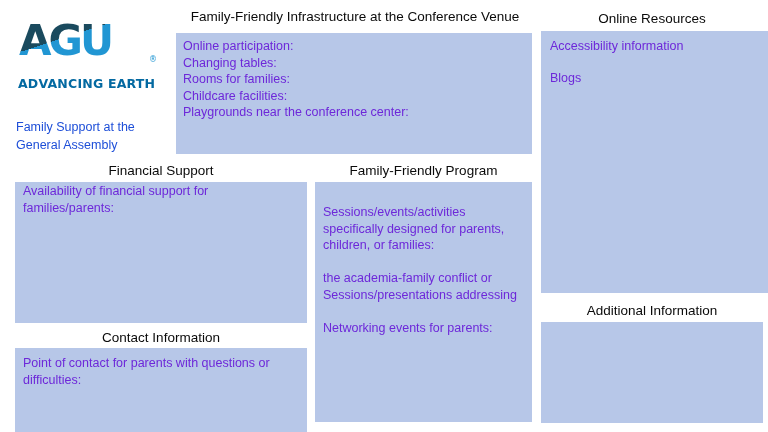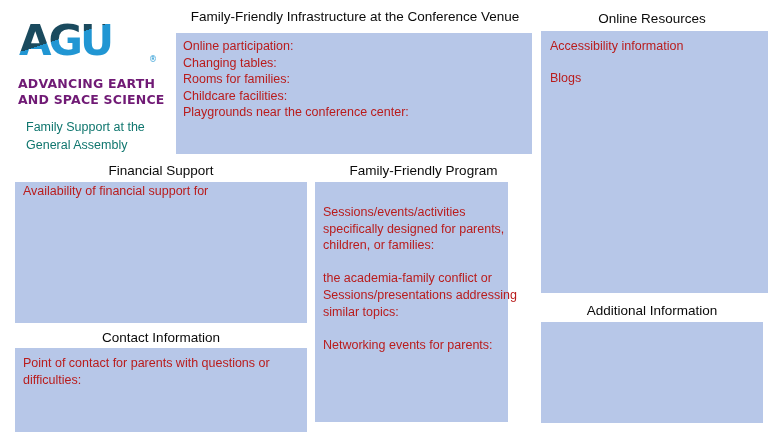--- a/index.html
+++ b/index.html
@@ -33,75 +33,74 @@
     color:#2196d3;
     font-family:"DejaVu Sans", sans-serif;
   }
   .agu-tagline{
     left:18px;top:76px;
     font-family:"DejaVu Sans", sans-serif;
     font-weight:bold;
     font-size:12.5px;
     line-height:15.5px;
     letter-spacing:0.2px;
-    color:#701a75;
+    color:#0369a1;
     white-space:nowrap;
   }
   .slide-subtitle{
-    left:26px;top:119px;
+    left:16px;top:119px;
     font-size:12.5px;
     line-height:17.5px;
-    color:#0f766e;
+    color:#1d4ed8;
     white-space:nowrap;
   }
 
   
   .hdr{
     font-size:13.5px;
     line-height:16px;
     text-align:center;
     color:#0a0a0a;
     white-space:nowrap;
   }
 
   
   .box{
     background:#b7c7e8;
     box-sizing:border-box;
     font-size:12.5px;
     line-height:16.6px;
-    color:#b91c1c;
+    color:#6d28d9;
   }
   .line{min-height:16.6px;white-space:nowrap;}
 
   .box-infrastructure{left:176px;top:33px;width:356px;height:121px;padding:5px 7px;}
   .box-online{left:541px;top:31px;width:253px;height:262px;padding:7px 9px;}
   .box-financial{left:15px;top:182px;width:292px;height:141px;padding:1px 8px;}
-  .box-program{left:315px;top:182px;width:193px;height:240px;padding:22px 8px 0 8px;}
+  .box-program{left:315px;top:182px;width:217px;height:240px;padding:22px 8px 0 8px;}
   .box-contact{left:15px;top:348px;width:292px;height:93px;padding:7px 8px;}
   .box-additional{left:541px;top:322px;width:222px;height:101px;}
 
   .hdr-infrastructure{left:178px;top:9px;width:354px;}
   .hdr-online{left:541px;top:11px;width:222px;}
   .hdr-financial{left:15px;top:163px;width:292px;}
   .hdr-program{left:315px;top:163px;width:217px;}
   .hdr-contact{left:15px;top:330px;width:292px;}
   .hdr-additional{left:541px;top:303px;width:222px;}
 
   .online-item-blogs{margin-top:15px;}
   .para{margin-bottom:16.6px;}
 </style>
 </head>
 <body>
 
 <div class="abs agu-word">AGU</div>
 <div class="abs agu-reg">®</div>
 <div class="abs agu-tagline">
   <div class="line" style="min-height:15.5px;">ADVANCING EARTH</div>
-  <div class="line" style="min-height:15.5px;">AND SPACE SCIENCE</div>
 </div>
 <div class="abs slide-subtitle">
   <div class="line" style="min-height:17.5px;">Family Support at the</div>
   <div class="line" style="min-height:17.5px;">General Assembly</div>
 </div>
 
 <div class="abs hdr hdr-infrastructure">Family-Friendly Infrastructure at the Conference Venue</div>
 <div class="abs box box-infrastructure">
   <div class="line">Online participation:</div>
   <div class="line">Changing tables:</div>
@@ -112,33 +111,33 @@
 
 <div class="abs hdr hdr-online">Online Resources</div>
 <div class="abs box box-online">
   <div class="line">Accessibility information</div>
   <div class="line online-item-blogs">Blogs</div>
 </div>
 
 <div class="abs hdr hdr-financial">Financial Support</div>
 <div class="abs box box-financial">
   <div class="line">Availability of financial support for</div>
+  <div class="line">families/parents:</div>
 </div>
 
 <div class="abs hdr hdr-program">Family-Friendly Program</div>
 <div class="abs box box-program">
   <div class="para">
     <div class="line">Sessions/events/activities</div>
     <div class="line">specifically designed for parents,</div>
     <div class="line">children, or families:</div>
   </div>
   <div class="para">
     <div class="line">the academia-family conflict or</div>
     <div class="line">Sessions/presentations addressing</div>
-    <div class="line">similar topics:</div>
   </div>
   <div class="para">
     <div class="line">Networking events for parents:</div>
   </div>
 </div>
 
 <div class="abs hdr hdr-contact">Contact Information</div>
 <div class="abs box box-contact">
   <div class="line">Point of contact for parents with questions or</div>
   <div class="line">difficulties:</div>

